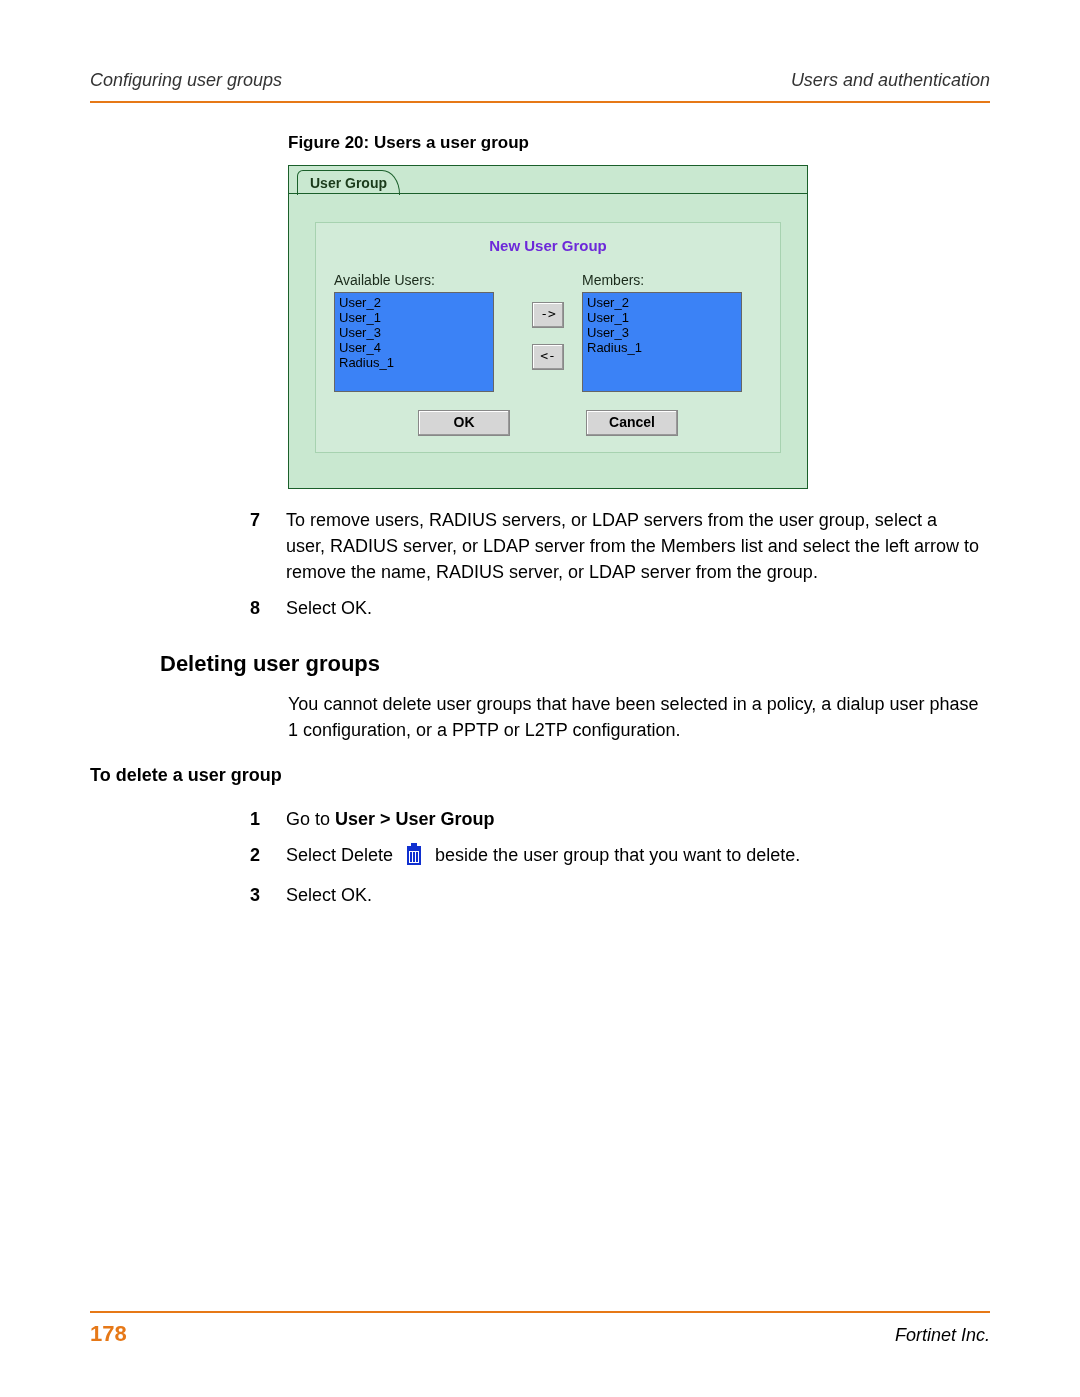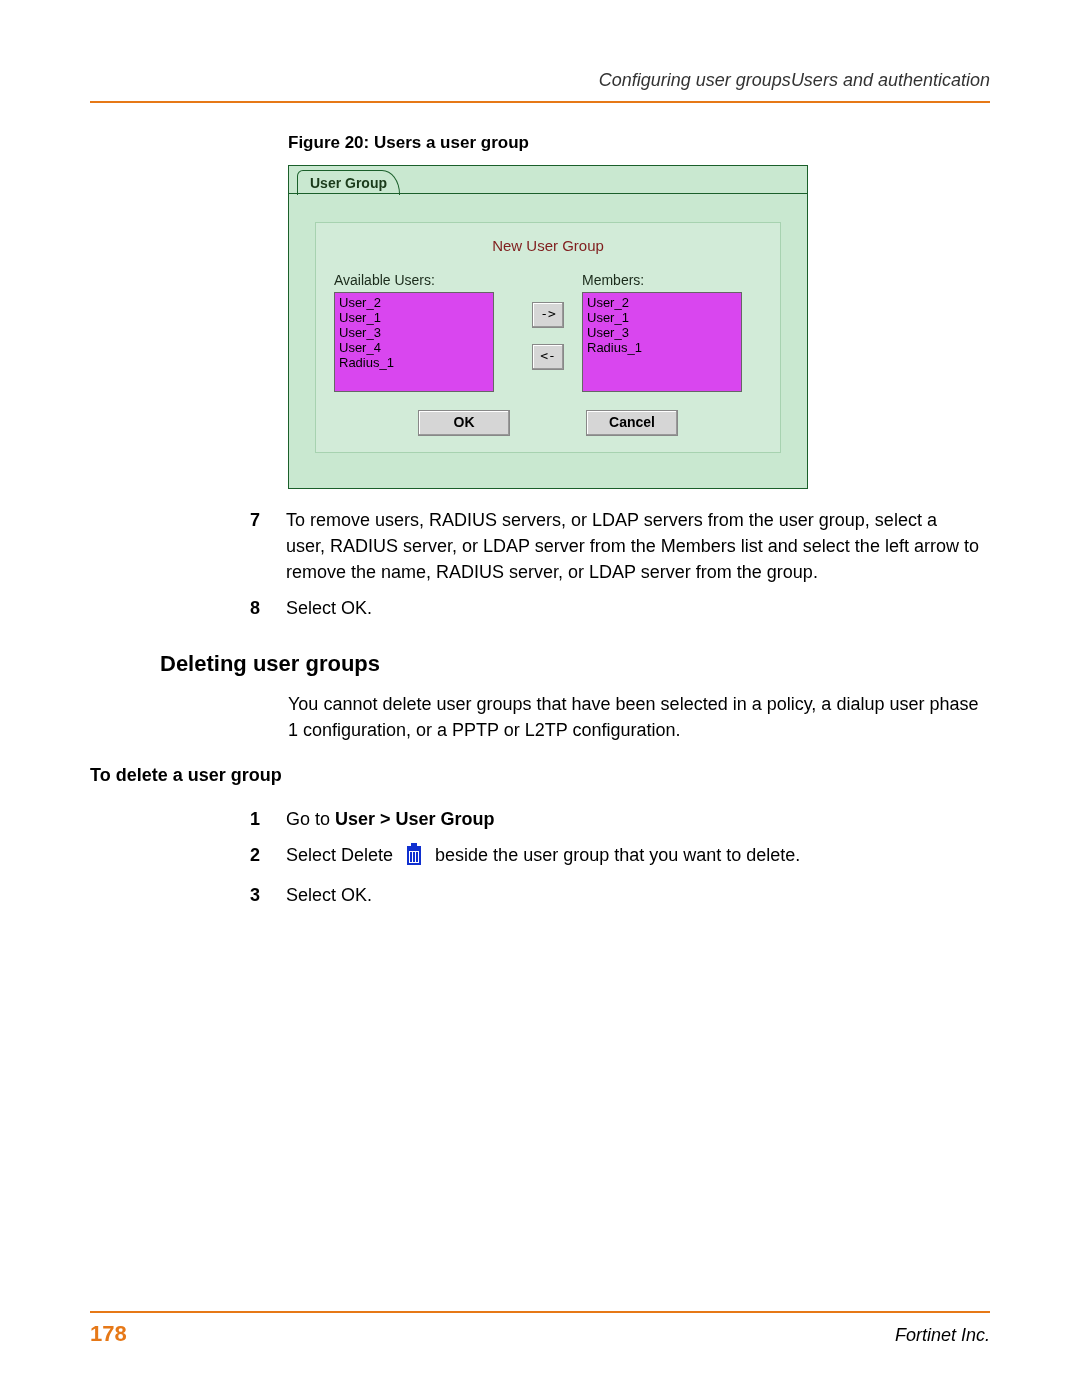--- a/index.html
+++ b/index.html
@@ -11,21 +11,21 @@
   }
   .page {
     width: 1080px;
     min-height: 1397px;
     box-sizing: border-box;
     padding: 70px 90px 40px 90px;
     position: relative;
   }
   .running-head {
     display: flex;
-    justify-content: flex-end;
+    justify-content: space-between;
     font-style: italic;
     font-size: 18px;
     color: #333;
   }
   .orange-rule {
     border: none;
     border-top: 2px solid #e67817;
     margin: 10px 0 30px 0;
   }
   .bottom-rule {
@@ -76,24 +76,24 @@
   .inner-panel-wrap {
     padding: 28px 26px 0 26px;
   }
   .inner-panel {
     background: #d2ebd8;
     border: 1px solid #a7d2b0;
     padding: 14px 18px 16px 18px;
   }
   .panel-title {
     text-align: center;
-    font-weight: normal;
+    font-weight: bold;
     font-size: 15px;
     margin-bottom: 18px;
-    color: #7f1d1d;
+    color: #6d28d9;
   }
   .form-row {
     display: flex;
     align-items: center;
     gap: 14px;
     margin-bottom: 20px;
   }
   .form-label {
     font-size: 14px;
     font-weight: bold;
@@ -116,21 +116,21 @@
   .list-col { width: 180px; }
   .list-header {
     font-size: 14px;
     margin-bottom: 4px;
     color: #1a2a1a;
   }
   .listbox {
     width: 160px;
     height: 100px;
     border: 1px solid #666;
-    background: #d946ef;
+    background: #3b82f6;
     padding: 2px 4px;
     font-size: 13px;
     font-family: Verdana, Geneva, sans-serif;
     white-space: pre;
     overflow: hidden;
     box-sizing: border-box;
   }
   .arrow-col {
     display: flex;
     flex-direction: column;

